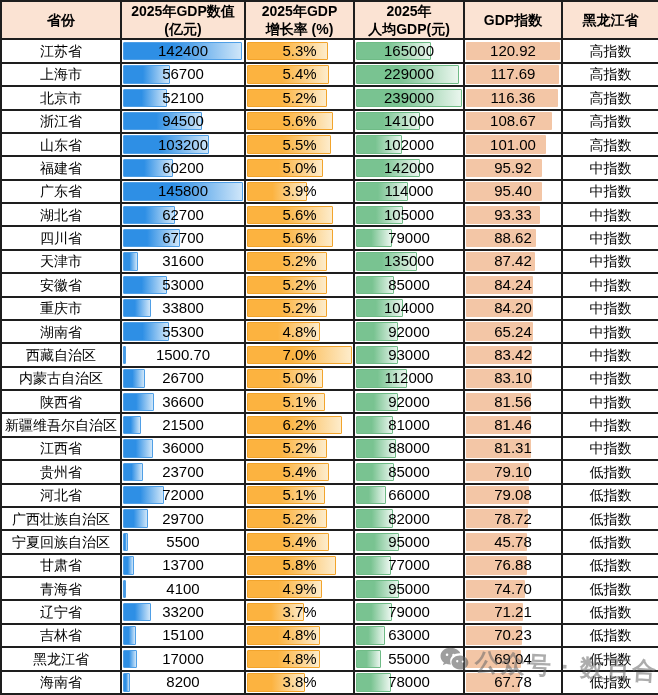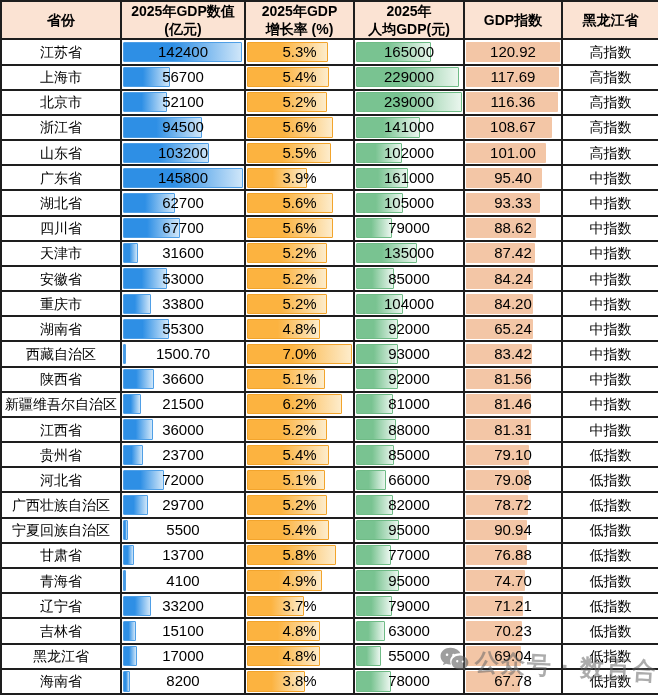--- a/index.html
+++ b/index.html
@@ -96,24 +96,32 @@
       </tr>
       <tr>
         <td class="prov">山东省</td>
         <td class="bar-cell"><div class="bar" style="width: 70.8%; background: linear-gradient(90deg, rgb(46, 143, 229) 0%, rgb(46, 143, 229) 42%, rgb(207, 230, 249) 100%); border: 1px solid rgb(79, 159, 230);"></div><span class="num">103200</span></td>
         <td class="bar-cell"><div class="bar" style="width: 78.6%; background: linear-gradient(90deg, rgb(252, 179, 64) 0%, rgb(252, 179, 64) 42%, rgb(253, 236, 203) 100%); border: 1px solid rgb(242, 164, 44);"></div><span class="num">5.5%</span></td>
         <td class="bar-cell"><div class="bar" style="width: 42.7%; background: linear-gradient(90deg, rgb(121, 195, 145) 0%, rgb(121, 195, 145) 42%, rgb(234, 246, 238) 100%); border: 1px solid rgb(111, 187, 134);"></div><span class="num">102000</span></td>
         <td class="bar-cell"><div class="bar" style="width: 83.5%; background: rgb(243, 198, 166);"></div><span class="num">101.00</span></td>
         <td class="tier">高指数</td>
       </tr>
       <tr>
+        <td class="prov">福建省</td>
+        <td class="bar-cell"><div class="bar" style="width: 41.3%; background: linear-gradient(90deg, rgb(46, 143, 229) 0%, rgb(46, 143, 229) 42%, rgb(207, 230, 249) 100%); border: 1px solid rgb(79, 159, 230);"></div><span class="num">60200</span></td>
+        <td class="bar-cell"><div class="bar" style="width: 71.4%; background: linear-gradient(90deg, rgb(252, 179, 64) 0%, rgb(252, 179, 64) 42%, rgb(253, 236, 203) 100%); border: 1px solid rgb(242, 164, 44);"></div><span class="num">5.0%</span></td>
+        <td class="bar-cell"><div class="bar" style="width: 59.4%; background: linear-gradient(90deg, rgb(121, 195, 145) 0%, rgb(121, 195, 145) 42%, rgb(234, 246, 238) 100%); border: 1px solid rgb(111, 187, 134);"></div><span class="num">142000</span></td>
+        <td class="bar-cell"><div class="bar" style="width: 79.3%; background: rgb(243, 198, 166);"></div><span class="num">95.92</span></td>
+        <td class="tier">中指数</td>
+      </tr>
+      <tr>
         <td class="prov">广东省</td>
         <td class="bar-cell"><div class="bar" style="width: 100%; background: linear-gradient(90deg, rgb(46, 143, 229) 0%, rgb(46, 143, 229) 42%, rgb(207, 230, 249) 100%); border: 1px solid rgb(79, 159, 230);"></div><span class="num">145800</span></td>
         <td class="bar-cell"><div class="bar" style="width: 55.7%; background: linear-gradient(90deg, rgb(252, 179, 64) 0%, rgb(252, 179, 64) 42%, rgb(253, 236, 203) 100%); border: 1px solid rgb(242, 164, 44);"></div><span class="num">3.9%</span></td>
-        <td class="bar-cell"><div class="bar" style="width: 47.7%; background: linear-gradient(90deg, rgb(121, 195, 145) 0%, rgb(121, 195, 145) 42%, rgb(234, 246, 238) 100%); border: 1px solid rgb(111, 187, 134);"></div><span class="num">161000</span></td>
+        <td class="bar-cell"><div class="bar" style="width: 47.7%; background: linear-gradient(90deg, rgb(121, 195, 145) 0%, rgb(121, 195, 145) 42%, rgb(234, 246, 238) 100%); border: 1px solid rgb(111, 187, 134);"></div><span class="num">114000</span></td>
         <td class="bar-cell"><div class="bar" style="width: 78.9%; background: rgb(243, 198, 166);"></div><span class="num">95.40</span></td>
         <td class="tier">中指数</td>
       </tr>
       <tr>
         <td class="prov">湖北省</td>
         <td class="bar-cell"><div class="bar" style="width: 43%; background: linear-gradient(90deg, rgb(46, 143, 229) 0%, rgb(46, 143, 229) 42%, rgb(207, 230, 249) 100%); border: 1px solid rgb(79, 159, 230);"></div><span class="num">62700</span></td>
         <td class="bar-cell"><div class="bar" style="width: 80%; background: linear-gradient(90deg, rgb(252, 179, 64) 0%, rgb(252, 179, 64) 42%, rgb(253, 236, 203) 100%); border: 1px solid rgb(242, 164, 44);"></div><span class="num">5.6%</span></td>
         <td class="bar-cell"><div class="bar" style="width: 43.9%; background: linear-gradient(90deg, rgb(121, 195, 145) 0%, rgb(121, 195, 145) 42%, rgb(234, 246, 238) 100%); border: 1px solid rgb(111, 187, 134);"></div><span class="num">105000</span></td>
         <td class="bar-cell"><div class="bar" style="width: 77.2%; background: rgb(243, 198, 166);"></div><span class="num">93.33</span></td>
         <td class="tier">中指数</td>
@@ -160,20 +168,28 @@
       </tr>
       <tr>
         <td class="prov">西藏自治区</td>
         <td class="bar-cell"><div class="bar" style="width: 2.1%; background: linear-gradient(90deg, rgb(46, 143, 229) 0%, rgb(46, 143, 229) 42%, rgb(207, 230, 249) 100%); border: 1px solid rgb(79, 159, 230);"></div><span class="num">1500.70</span></td>
         <td class="bar-cell"><div class="bar" style="width: 100%; background: linear-gradient(90deg, rgb(252, 179, 64) 0%, rgb(252, 179, 64) 42%, rgb(253, 236, 203) 100%); border: 1px solid rgb(242, 164, 44);"></div><span class="num">7.0%</span></td>
         <td class="bar-cell"><div class="bar" style="width: 38.9%; background: linear-gradient(90deg, rgb(121, 195, 145) 0%, rgb(121, 195, 145) 42%, rgb(234, 246, 238) 100%); border: 1px solid rgb(111, 187, 134);"></div><span class="num">93000</span></td>
         <td class="bar-cell"><div class="bar" style="width: 69%; background: rgb(243, 198, 166);"></div><span class="num">83.42</span></td>
         <td class="tier">中指数</td>
       </tr>
       <tr>
+        <td class="prov">内蒙古自治区</td>
+        <td class="bar-cell"><div class="bar" style="width: 18.3%; background: linear-gradient(90deg, rgb(46, 143, 229) 0%, rgb(46, 143, 229) 42%, rgb(207, 230, 249) 100%); border: 1px solid rgb(79, 159, 230);"></div><span class="num">26700</span></td>
+        <td class="bar-cell"><div class="bar" style="width: 71.4%; background: linear-gradient(90deg, rgb(252, 179, 64) 0%, rgb(252, 179, 64) 42%, rgb(253, 236, 203) 100%); border: 1px solid rgb(242, 164, 44);"></div><span class="num">5.0%</span></td>
+        <td class="bar-cell"><div class="bar" style="width: 46.9%; background: linear-gradient(90deg, rgb(121, 195, 145) 0%, rgb(121, 195, 145) 42%, rgb(234, 246, 238) 100%); border: 1px solid rgb(111, 187, 134);"></div><span class="num">112000</span></td>
+        <td class="bar-cell"><div class="bar" style="width: 68.7%; background: rgb(243, 198, 166);"></div><span class="num">83.10</span></td>
+        <td class="tier">中指数</td>
+      </tr>
+      <tr>
         <td class="prov">陕西省</td>
         <td class="bar-cell"><div class="bar" style="width: 25.1%; background: linear-gradient(90deg, rgb(46, 143, 229) 0%, rgb(46, 143, 229) 42%, rgb(207, 230, 249) 100%); border: 1px solid rgb(79, 159, 230);"></div><span class="num">36600</span></td>
         <td class="bar-cell"><div class="bar" style="width: 72.9%; background: linear-gradient(90deg, rgb(252, 179, 64) 0%, rgb(252, 179, 64) 42%, rgb(253, 236, 203) 100%); border: 1px solid rgb(242, 164, 44);"></div><span class="num">5.1%</span></td>
         <td class="bar-cell"><div class="bar" style="width: 38.5%; background: linear-gradient(90deg, rgb(121, 195, 145) 0%, rgb(121, 195, 145) 42%, rgb(234, 246, 238) 100%); border: 1px solid rgb(111, 187, 134);"></div><span class="num">92000</span></td>
         <td class="bar-cell"><div class="bar" style="width: 67.4%; background: rgb(243, 198, 166);"></div><span class="num">81.56</span></td>
         <td class="tier">中指数</td>
       </tr>
       <tr>
         <td class="prov">新疆维吾尔自治区</td>
         <td class="bar-cell"><div class="bar" style="width: 14.7%; background: linear-gradient(90deg, rgb(46, 143, 229) 0%, rgb(46, 143, 229) 42%, rgb(207, 230, 249) 100%); border: 1px solid rgb(79, 159, 230);"></div><span class="num">21500</span></td>
@@ -212,21 +228,21 @@
         <td class="bar-cell"><div class="bar" style="width: 74.3%; background: linear-gradient(90deg, rgb(252, 179, 64) 0%, rgb(252, 179, 64) 42%, rgb(253, 236, 203) 100%); border: 1px solid rgb(242, 164, 44);"></div><span class="num">5.2%</span></td>
         <td class="bar-cell"><div class="bar" style="width: 34.3%; background: linear-gradient(90deg, rgb(121, 195, 145) 0%, rgb(121, 195, 145) 42%, rgb(234, 246, 238) 100%); border: 1px solid rgb(111, 187, 134);"></div><span class="num">82000</span></td>
         <td class="bar-cell"><div class="bar" style="width: 65.1%; background: rgb(243, 198, 166);"></div><span class="num">78.72</span></td>
         <td class="tier">低指数</td>
       </tr>
       <tr>
         <td class="prov">宁夏回族自治区</td>
         <td class="bar-cell"><div class="bar" style="width: 3.8%; background: linear-gradient(90deg, rgb(46, 143, 229) 0%, rgb(46, 143, 229) 42%, rgb(207, 230, 249) 100%); border: 1px solid rgb(79, 159, 230);"></div><span class="num">5500</span></td>
         <td class="bar-cell"><div class="bar" style="width: 77.1%; background: linear-gradient(90deg, rgb(252, 179, 64) 0%, rgb(252, 179, 64) 42%, rgb(253, 236, 203) 100%); border: 1px solid rgb(242, 164, 44);"></div><span class="num">5.4%</span></td>
         <td class="bar-cell"><div class="bar" style="width: 39.7%; background: linear-gradient(90deg, rgb(121, 195, 145) 0%, rgb(121, 195, 145) 42%, rgb(234, 246, 238) 100%); border: 1px solid rgb(111, 187, 134);"></div><span class="num">95000</span></td>
-        <td class="bar-cell"><div class="bar" style="width: 63.9%; background: rgb(243, 198, 166);"></div><span class="num">90.94</span></td>
+        <td class="bar-cell"><div class="bar" style="width: 63.9%; background: rgb(243, 198, 166);"></div><span class="num">45.78</span></td>
         <td class="tier">低指数</td>
       </tr>
       <tr>
         <td class="prov">甘肃省</td>
         <td class="bar-cell"><div class="bar" style="width: 9.4%; background: linear-gradient(90deg, rgb(46, 143, 229) 0%, rgb(46, 143, 229) 42%, rgb(207, 230, 249) 100%); border: 1px solid rgb(79, 159, 230);"></div><span class="num">13700</span></td>
         <td class="bar-cell"><div class="bar" style="width: 82.9%; background: linear-gradient(90deg, rgb(252, 179, 64) 0%, rgb(252, 179, 64) 42%, rgb(253, 236, 203) 100%); border: 1px solid rgb(242, 164, 44);"></div><span class="num">5.8%</span></td>
         <td class="bar-cell"><div class="bar" style="width: 32.2%; background: linear-gradient(90deg, rgb(121, 195, 145) 0%, rgb(121, 195, 145) 42%, rgb(234, 246, 238) 100%); border: 1px solid rgb(111, 187, 134);"></div><span class="num">77000</span></td>
         <td class="bar-cell"><div class="bar" style="width: 63.6%; background: rgb(243, 198, 166);"></div><span class="num">76.88</span></td>
         <td class="tier">低指数</td>
       </tr>

